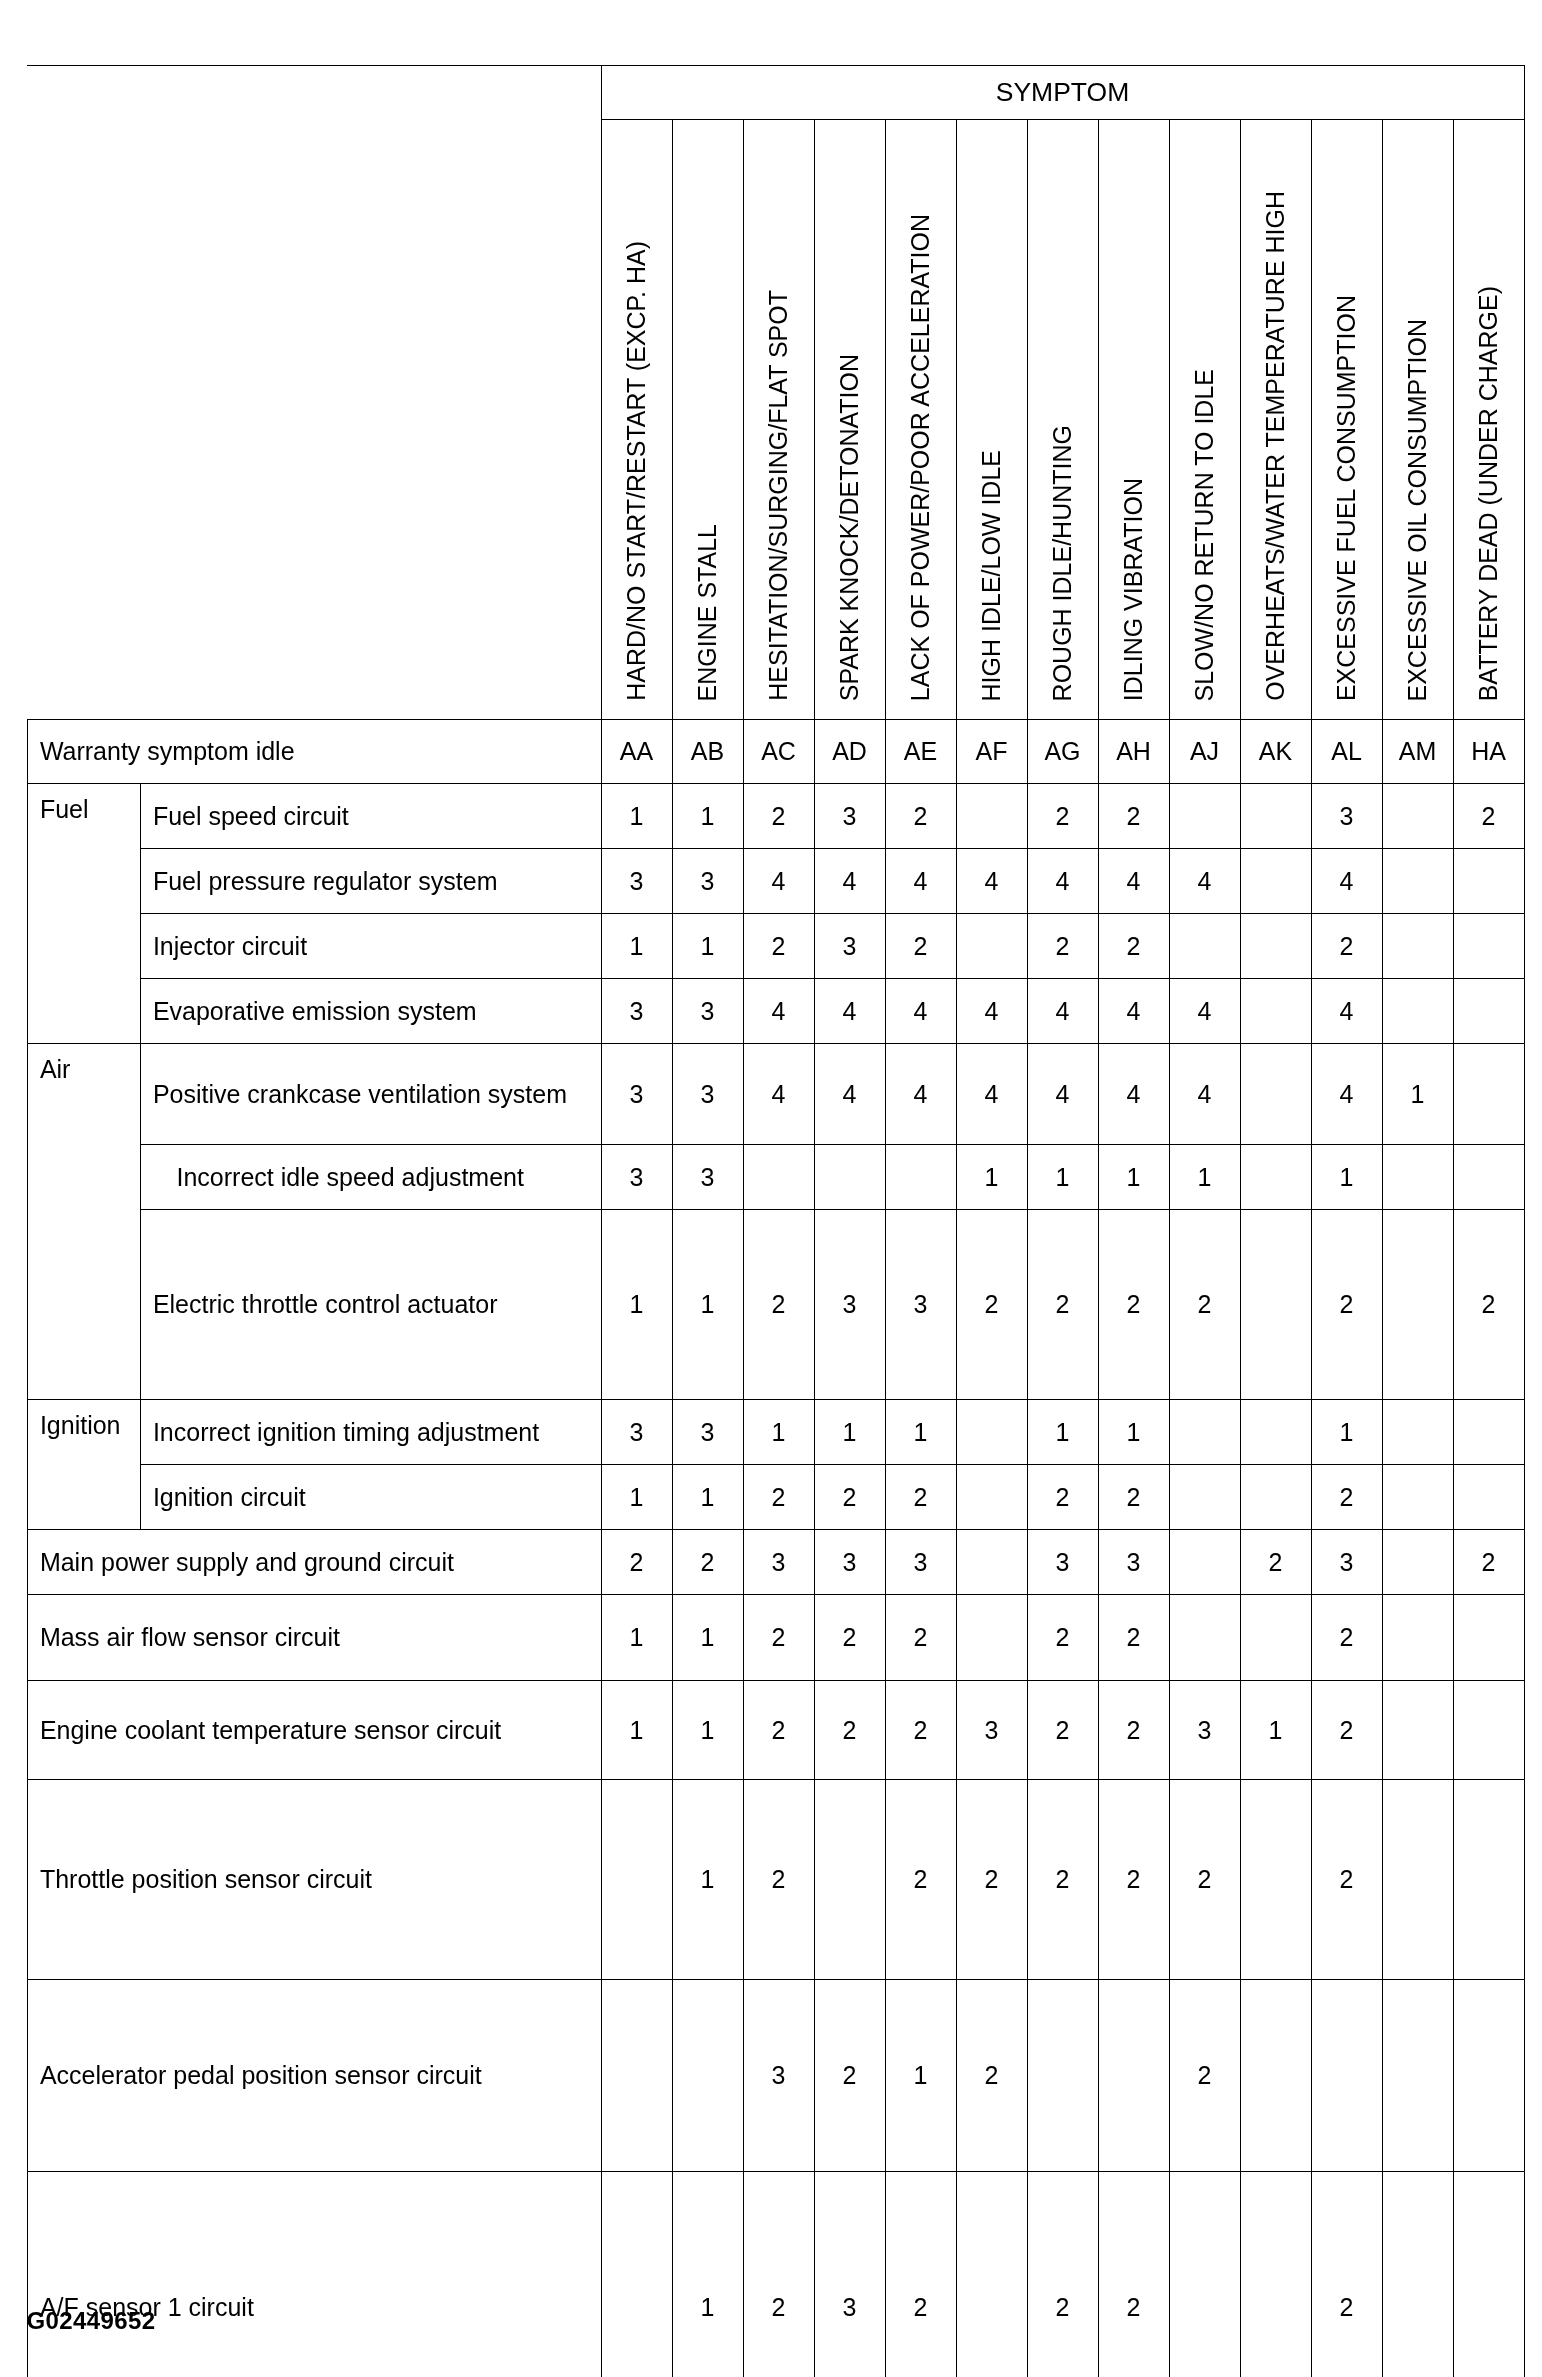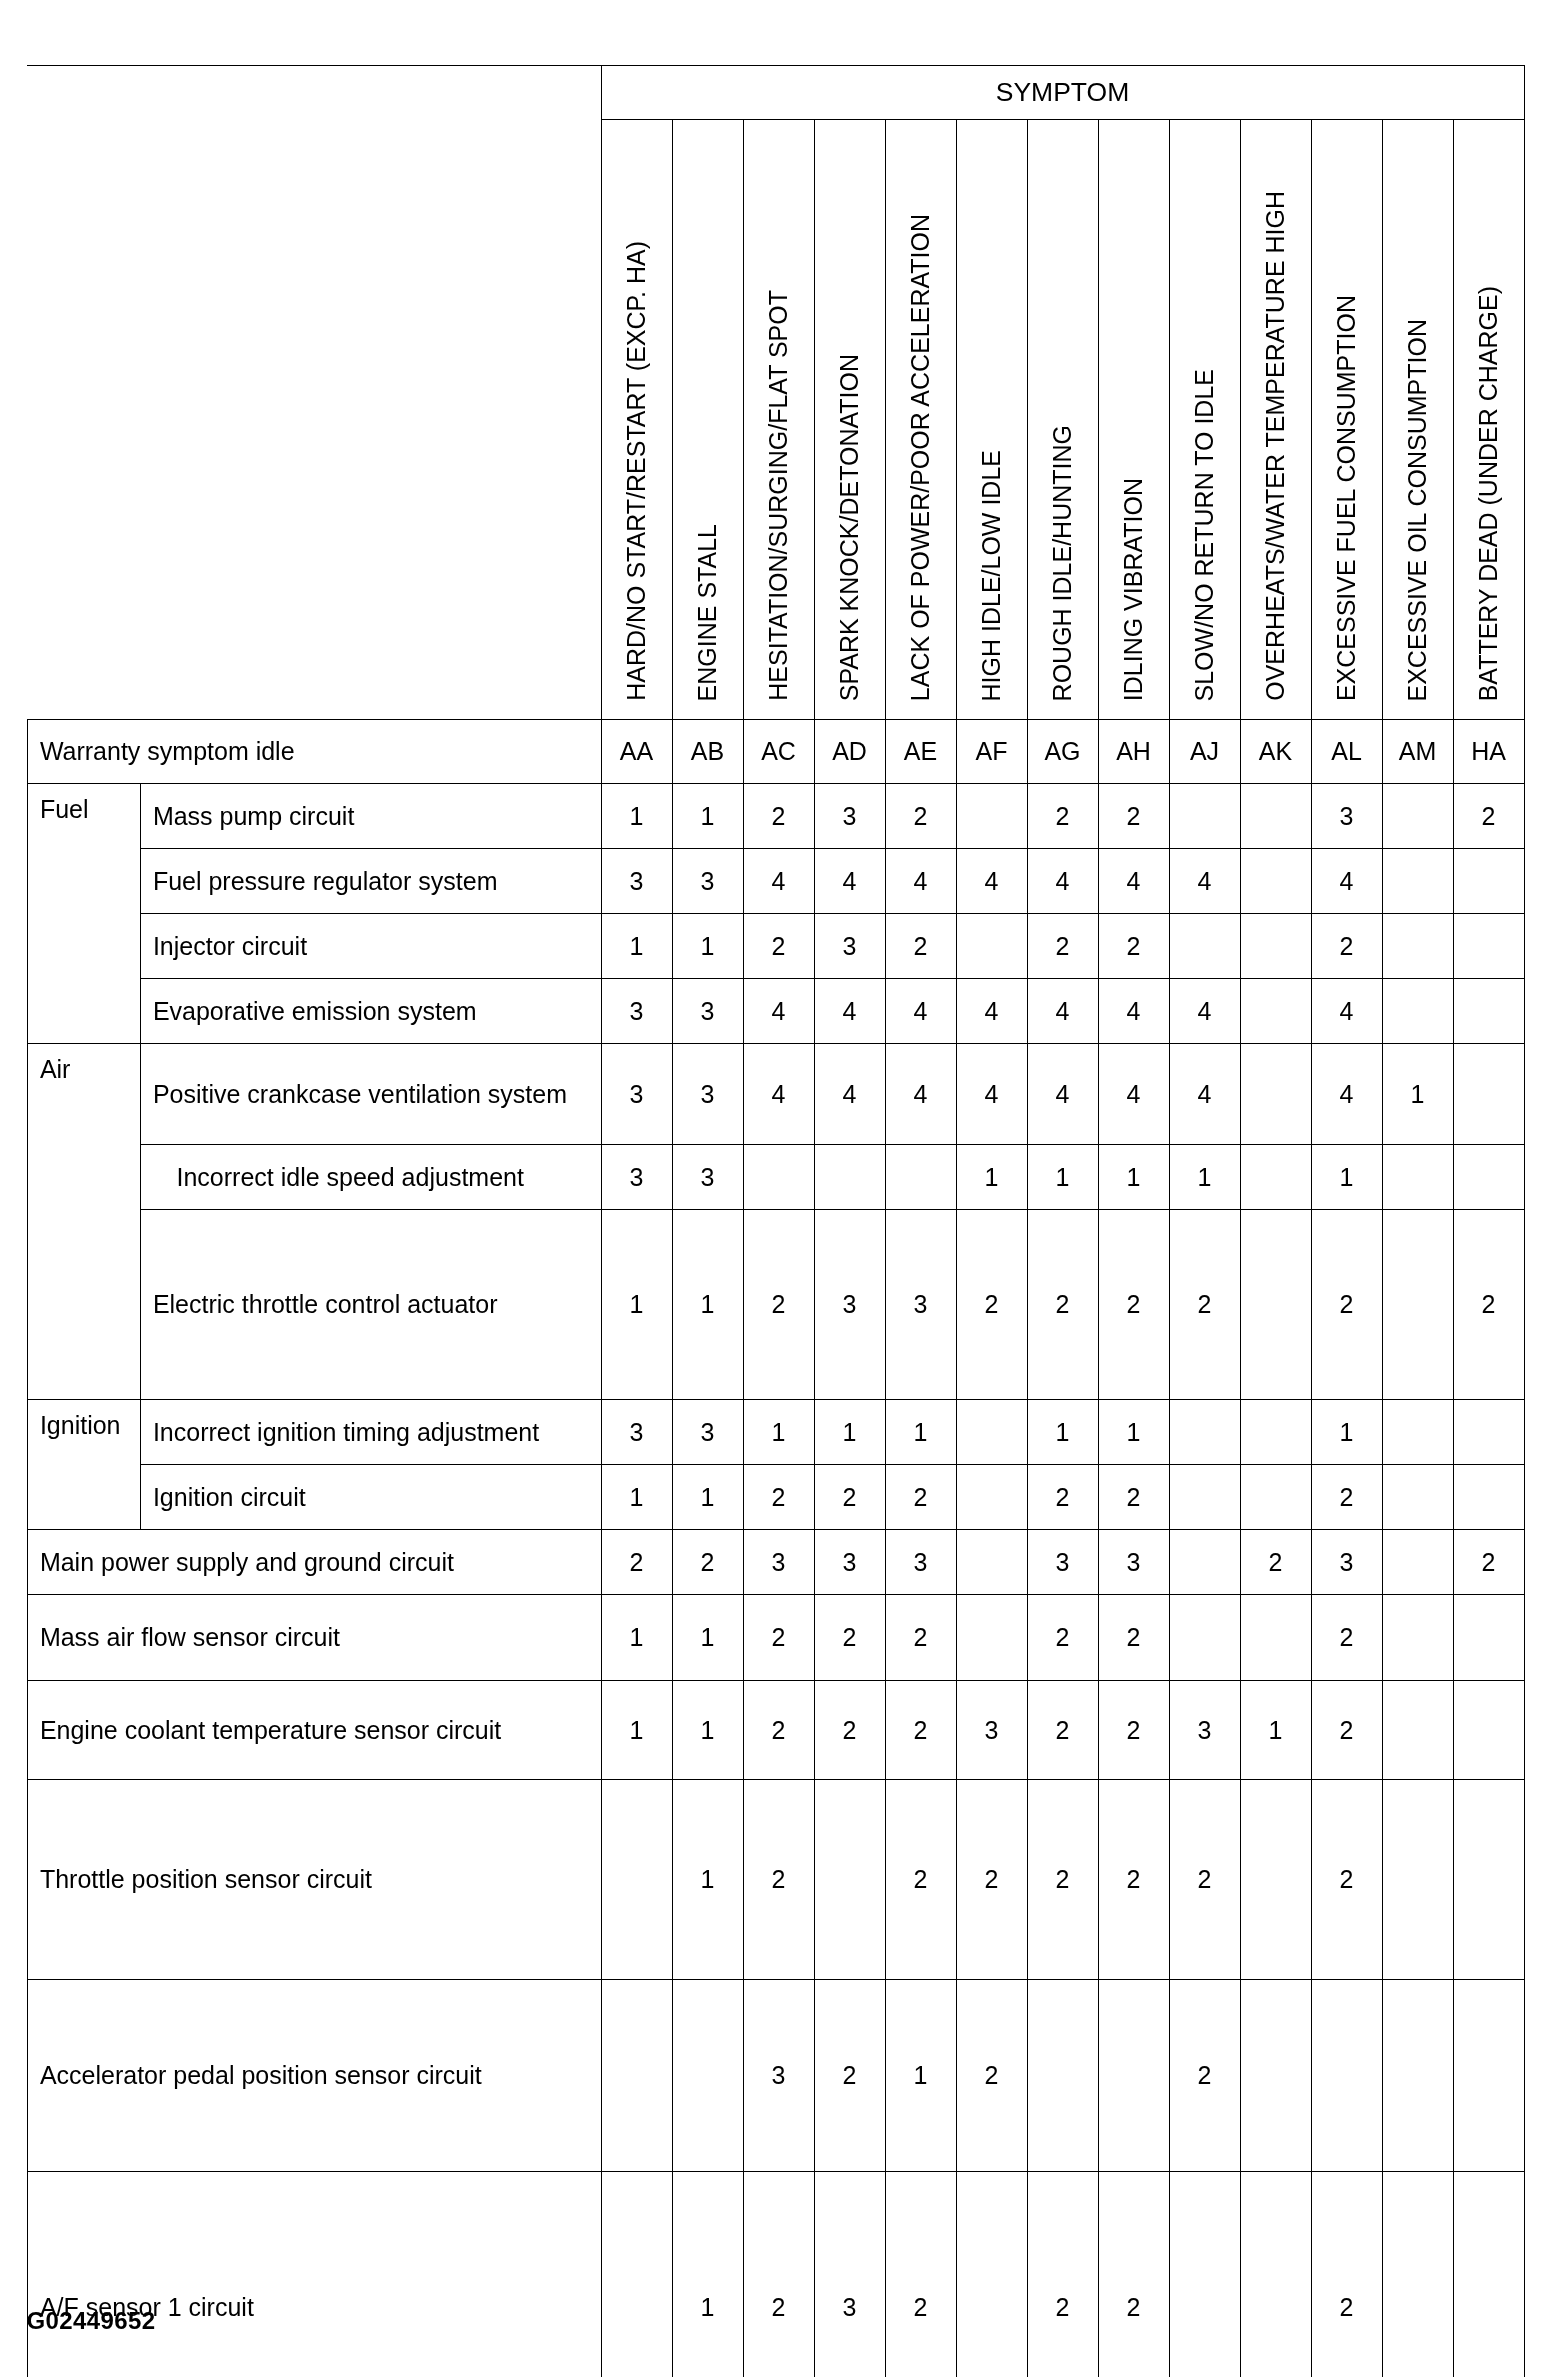--- a/index.html
+++ b/index.html
@@ -127,21 +127,21 @@
         <td class="code">AJ</td>
         <td class="code">AK</td>
         <td class="code">AL</td>
         <td class="code">AM</td>
         <td class="code">HA</td>
       </tr>
     </thead>
     <tbody>
         <tr>
           <td class="cat" rowspan="4">Fuel</td>
-          <td class="rowlabel" style="height: 50px;">Mass pump circuit</td>
+          <td class="rowlabel" style="height: 50px;">Fuel speed circuit</td>
           <td class="num">1</td>
           <td class="num">1</td>
           <td class="num">2</td>
           <td class="num">3</td>
           <td class="num">2</td>
           <td class="num"></td>
           <td class="num">2</td>
           <td class="num">2</td>
           <td class="num"></td>
           <td class="num"></td>

